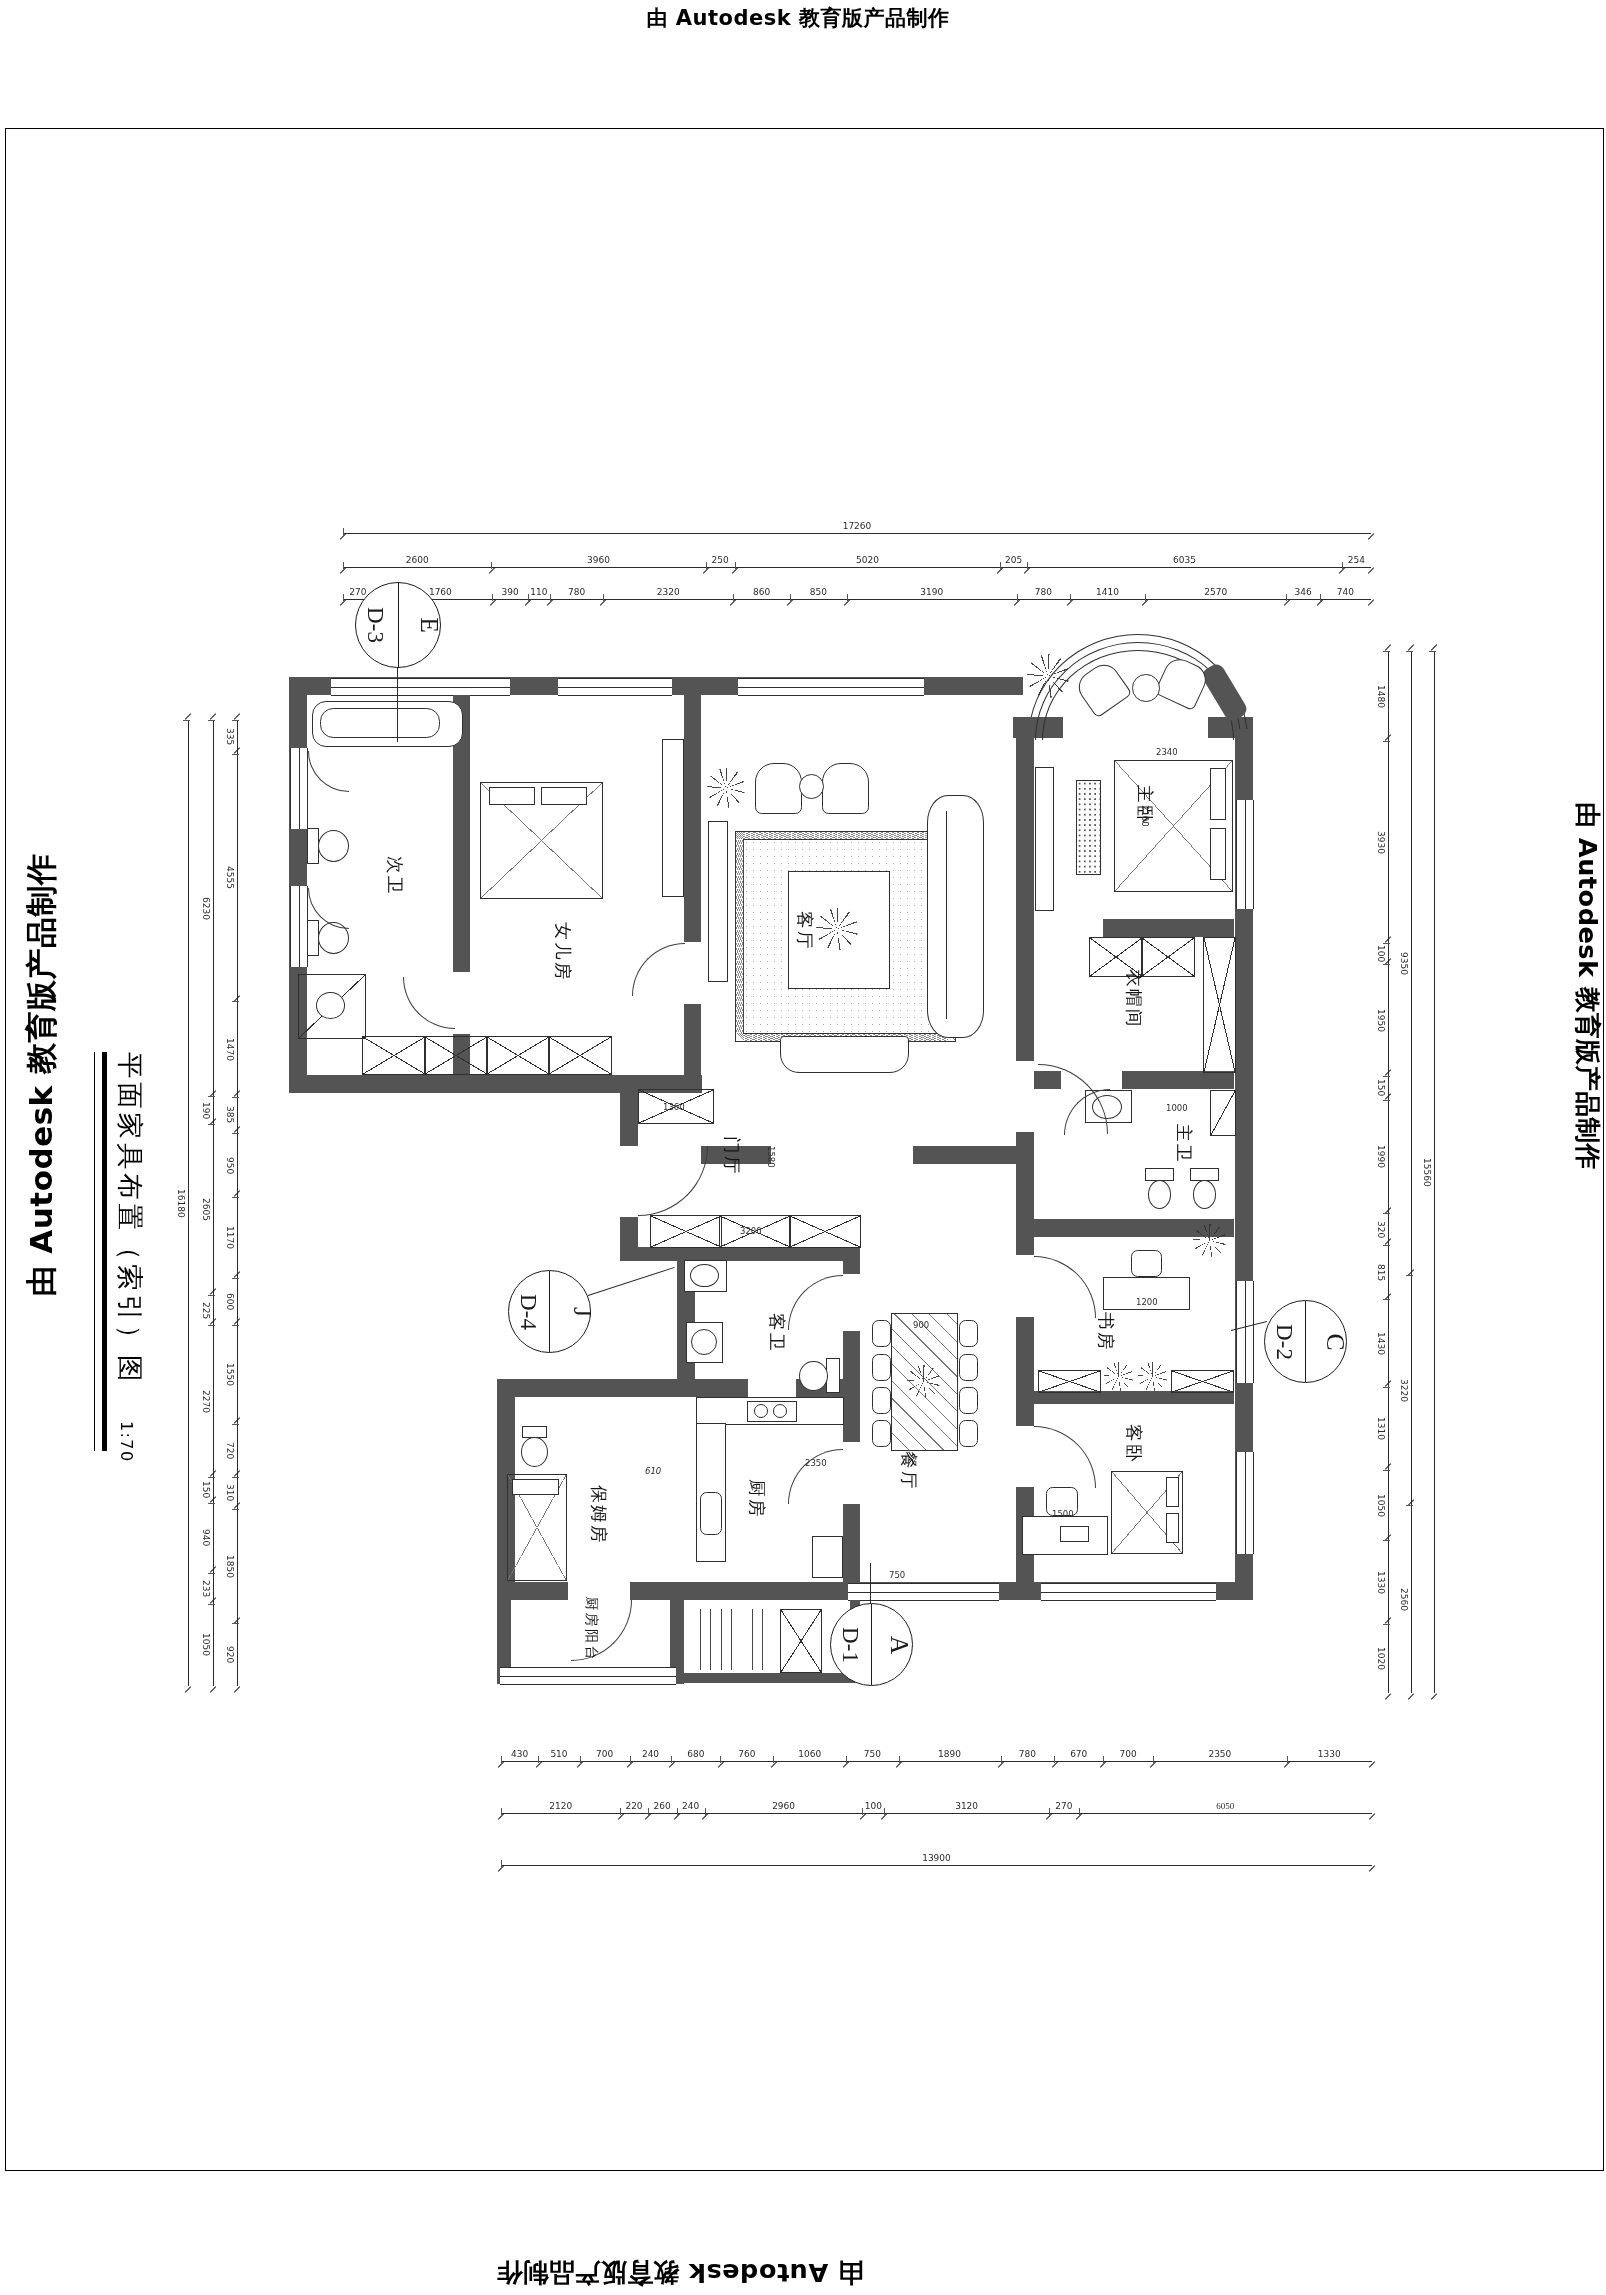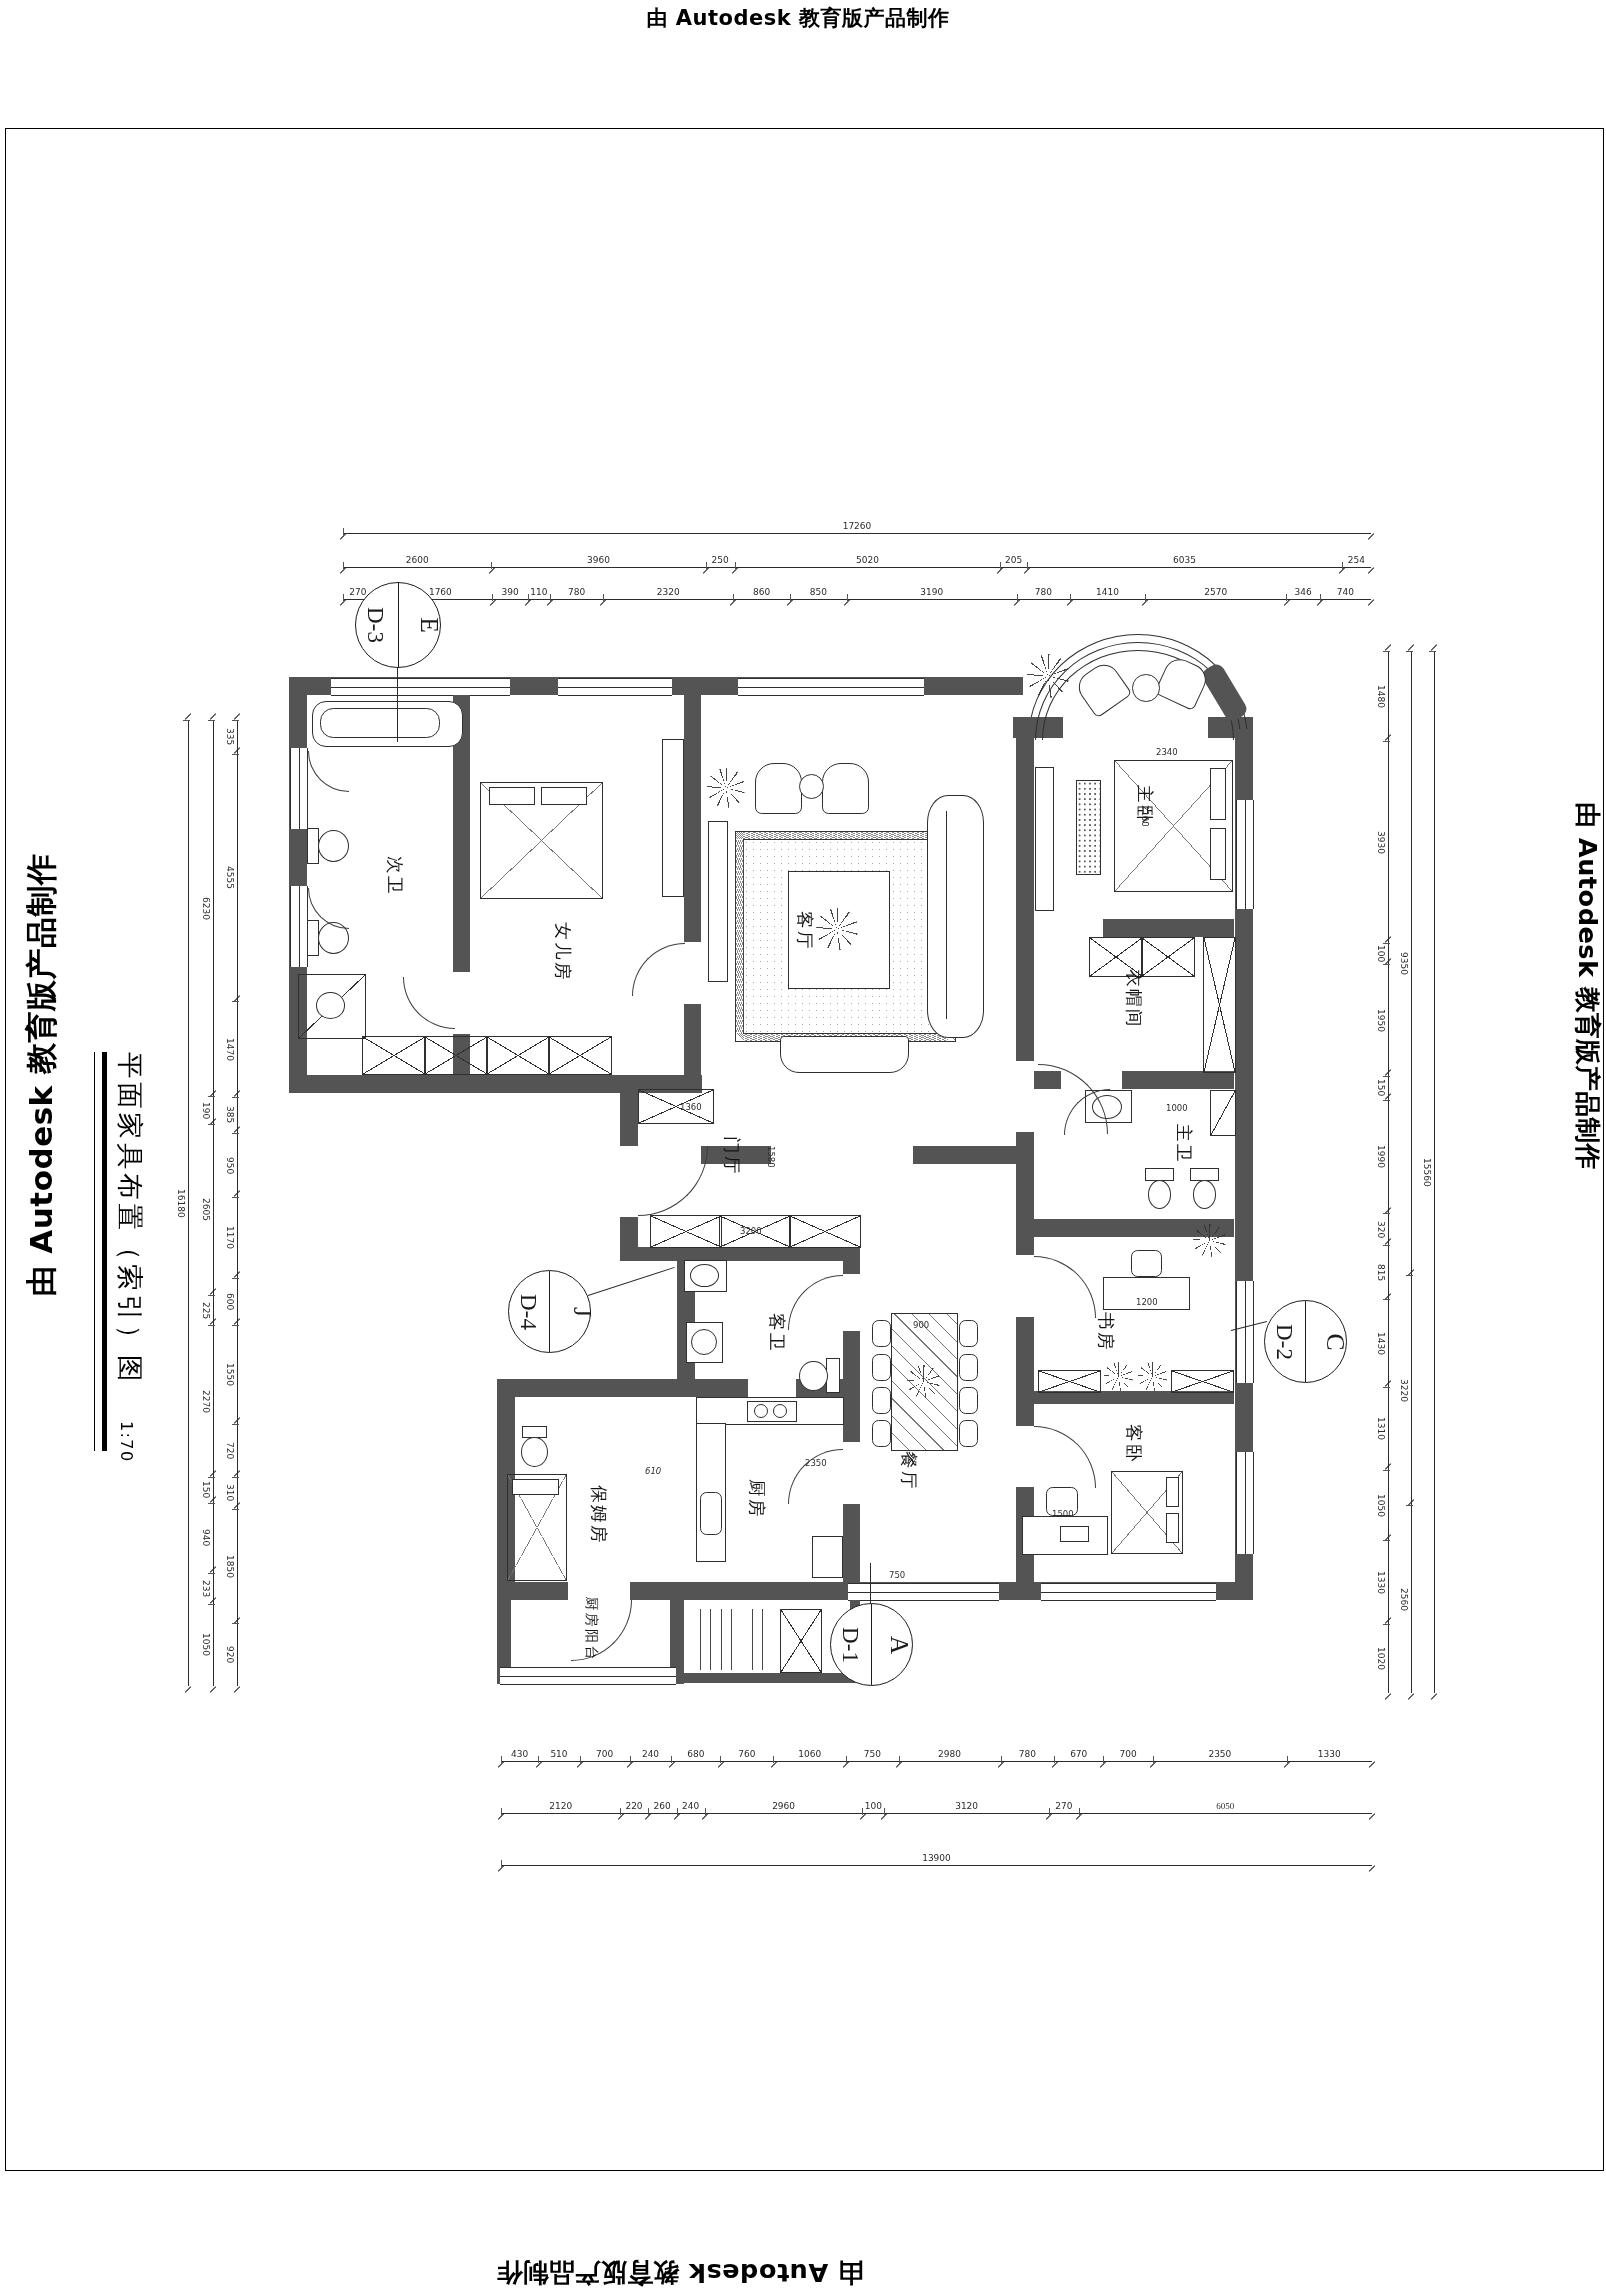--- a/index.html
+++ b/index.html
@@ -190,21 +190,21 @@
     <span class="dim-seg" style="flex-grow: 760;">
       <span class="dim-lab">760</span>
     </span>
     <span class="dim-seg" style="flex-grow: 1060;">
       <span class="dim-lab">1060</span>
     </span>
     <span class="dim-seg" style="flex-grow: 750;">
       <span class="dim-lab">750</span>
     </span>
     <span class="dim-seg" style="flex-grow: 1680;">
-      <span class="dim-lab">2980</span>
+      <span class="dim-lab">1890</span>
     </span>
     <span class="dim-seg" style="flex-grow: 780;">
       <span class="dim-lab">780</span>
     </span>
     <span class="dim-seg" style="flex-grow: 670;">
       <span class="dim-lab">670</span>
     </span>
     <span class="dim-seg" style="flex-grow: 700;">
       <span class="dim-lab">700</span>
     </span>
@@ -601,21 +601,21 @@
 <div class="rlabel" style="left:732px;top:1156px;">门厅</div>
 <div class="rlabel" style="left:777px;top:1333px;">客卫</div>
 <div class="rlabel" style="left:1106px;top:1332px;">书房</div>
 <div class="rlabel" style="left:909px;top:1471px;">餐厅</div>
 <div class="rlabel" style="left:757px;top:1499px;">厨房</div>
 <div class="rlabel" style="left:599px;top:1515px;">保姆房</div>
 <div class="rlabel" style="left:1134px;top:1444px;">客卧</div>
 <div class="rlabel" style="left:591px;top:1629px;font-size:14px;">厨房阳台</div>
 
 <div class="idim" style="left:740px;top:1226px;">3200</div>
-<div class="idim" style="left:680px;top:1102px;">1360</div>
+<div class="idim" style="left:663px;top:1102px;">1360</div>
 <div class="idim v" style="left:766px;top:1146px;">1580</div>
 <div class="idim" style="left:1156px;top:747px;">2340</div>
 <div class="idim v" style="left:1140px;top:805px;">2100</div>
 <div class="idim" style="left:913px;top:1320px;">900</div>
 <div class="idim" style="left:1136px;top:1297px;">1200</div>
 <div class="idim" style="left:1052px;top:1509px;">1500</div>
 <div class="idim" style="left:889px;top:1570px;">750</div>
 <div class="idim" style="left:645px;top:1466px;font-style:italic;">610</div>
 <div class="idim" style="left:805px;top:1458px;">2350</div>
 <div class="idim" style="left:1166px;top:1103px;">1000</div>

